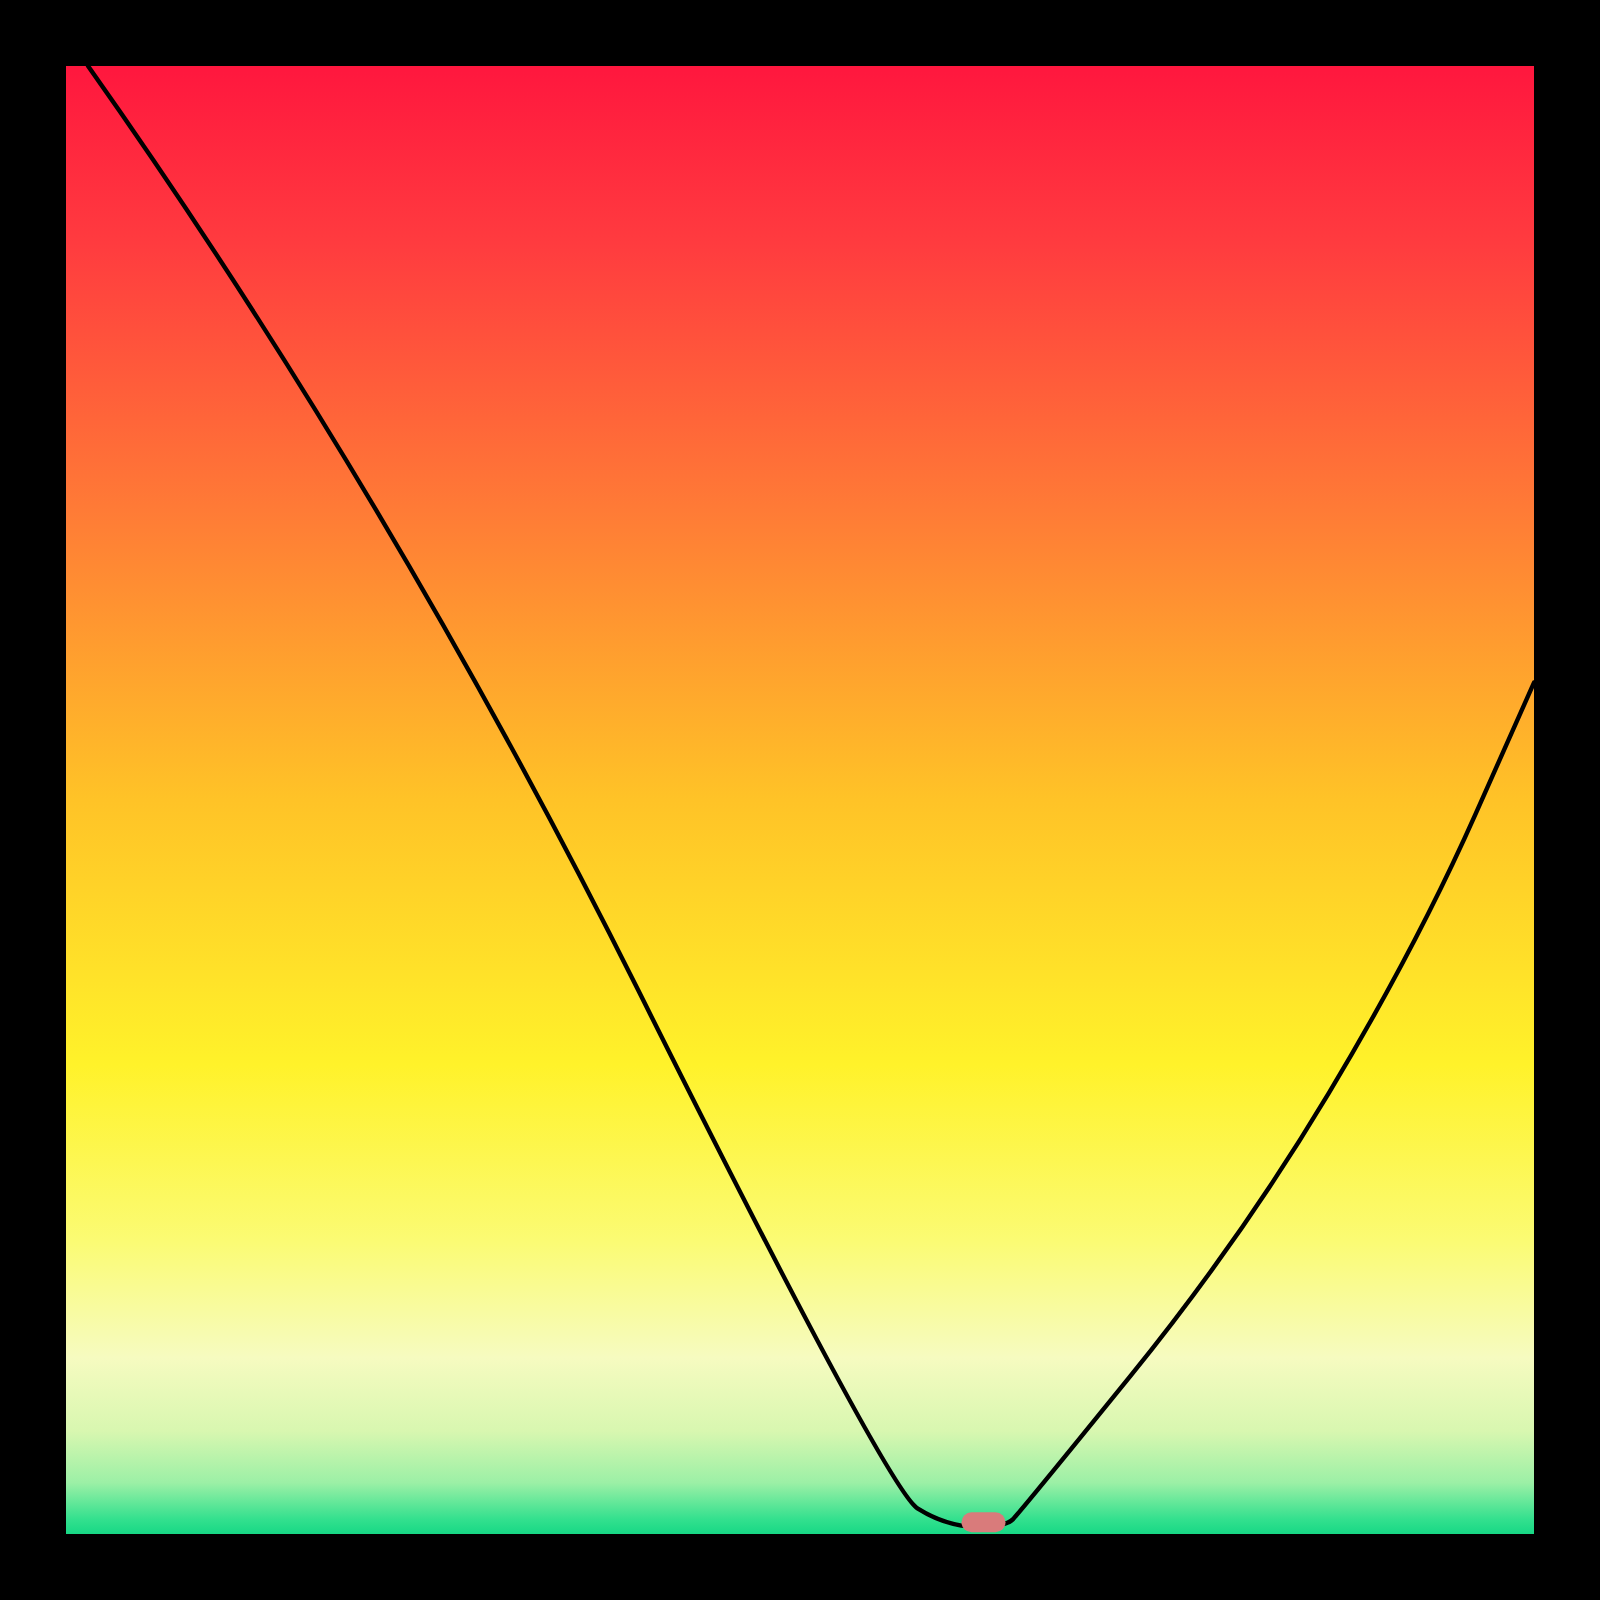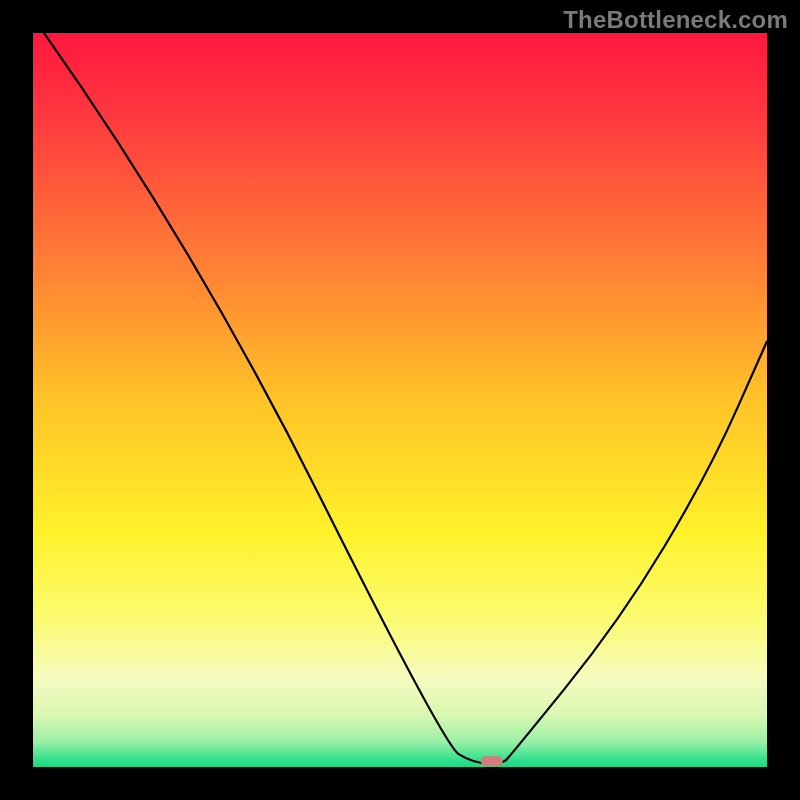--- a/index.html
+++ b/index.html
@@ -33,21 +33,20 @@
     overflow: hidden;
   }
   svg {
     display: block;
   }
 </style>
 </head>
 <body>
 
 <div class="chart-container">
-  <div class="watermark">TheBottleneck.com</div>
   <div class="plot-area">
     <svg width="734" height="734" viewBox="0 0 734 734" preserveAspectRatio="none">
       <defs>
         <linearGradient id="bg-grad" x1="0" y1="0" x2="0" y2="1">
             <stop offset="0%" stop-color="#ff173e"></stop>
             <stop offset="12%" stop-color="#ff3b3f"></stop>
             <stop offset="30%" stop-color="#ff7a36"></stop>
             <stop offset="50%" stop-color="#ffc327"></stop>
             <stop offset="68%" stop-color="#fff22a"></stop>
             <stop offset="80%" stop-color="#fbfb73"></stop>

